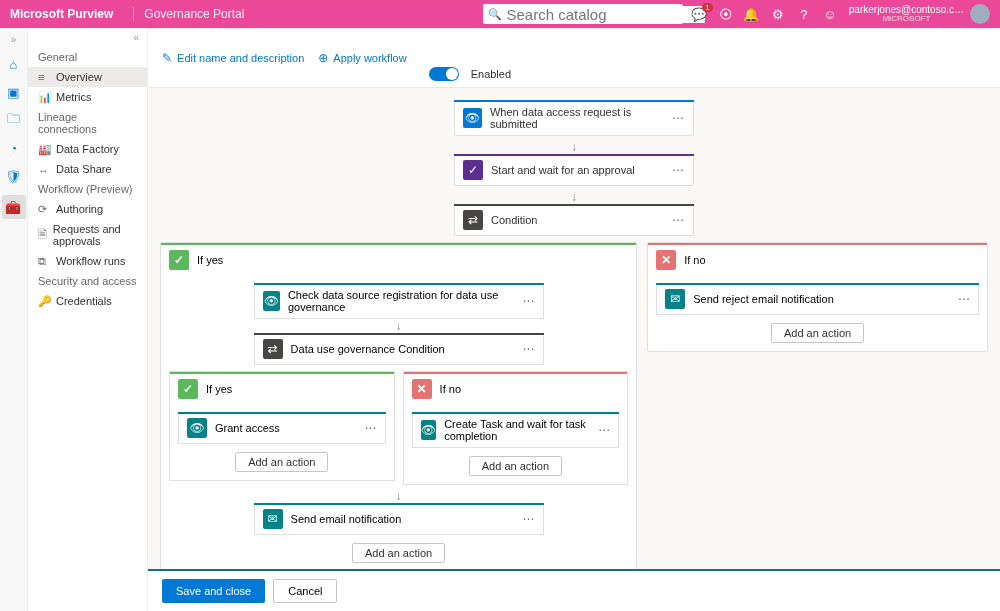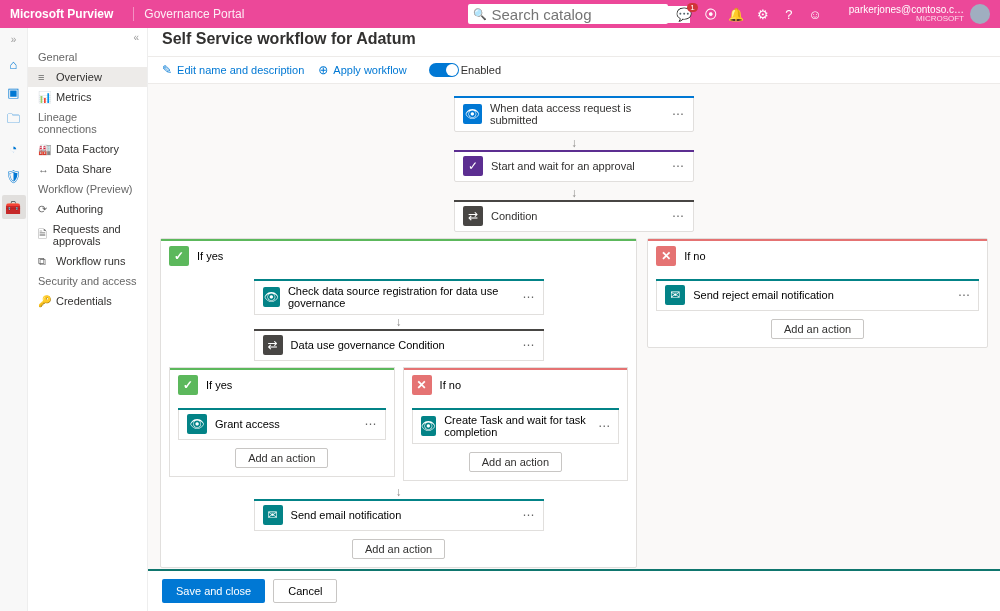--- a/index.html
+++ b/index.html
@@ -6,42 +6,42 @@
 html, body { width: 1000px; height: 611px; overflow: hidden; }
 .top-bar { height: 28px; background: #ec4899; color: #fff; display: flex; align-items: center; padding: 0 10px; font-size: 12px; }
 .top-bar .brand { font-weight: 600; margin-right: 10px; }
 .top-bar .divider-v { width: 1px; height: 14px; background: rgba(255,255,255,0.4); margin: 0 10px; }
 .top-bar .portal { opacity: 0.9; }
 .top-bar .search-wrap { margin-left: auto; display: flex; align-items: center; background: #fff; height: 20px; width: 200px; border-radius: 2px; padding: 0 6px; color: #555; }
 .top-bar .search-wrap input { border: none; outline: none; font-size: 15px; flex: 1; color: #555; }
 .top-bar .icons { display: flex; align-items: center; margin-left: 10px; gap: 12px; }
 .top-bar .icon { width: 14px; height: 14px; display: inline-flex; align-items: center; justify-content: center; cursor: pointer; font-size: 13px; position: relative; }
 .top-bar .badge { position: absolute; top: -4px; right: -6px; background: #d13438; font-size: 8px; border-radius: 6px; padding: 0 3px; }
-.top-bar .user { margin-left: 27px; font-size: 10px; text-align: right; line-height: 1.1; }
+.top-bar .user { margin-left: 12px; font-size: 10px; text-align: center; line-height: 1.1; }
 .top-bar .avatar { width: 20px; height: 20px; border-radius: 50%; background: #a0aec0; margin-left: 6px; }
 .body { display: flex; height: calc(611px - 28px); }
 .rail { width: 28px; background: #f8f8f8; border-right: 1px solid #eee; display: flex; flex-direction: column; align-items: center; padding-top: 6px; gap: 10px; }
 .rail .rail-icon { width: 18px; height: 18px; cursor: pointer; display:flex; align-items:center; justify-content:center; font-size:13px; }
 .rail .rail-icon.blue { color: #0078d4; }
 .rail .rail-icon.active { background: #e1dfdd; border-radius:2px; width:24px; height:24px; }
 .rail .chev { color: #999; font-size: 10px; cursor: pointer; }
 .sidebar { width: 120px; border-right: 1px solid #eee; font-size: 11px; color: #323130; overflow-y:auto; }
 .sidebar .chev-left { text-align: right; padding: 4px 8px; color: #999; font-size:10px; cursor:pointer; }
 .sidebar .section-head { padding: 4px 10px; font-weight: 400; color: #666; font-size:11px; }
 .sidebar .item { display: flex; align-items: center; padding: 4px 10px; gap: 6px; cursor: pointer; }
 .sidebar .item.active { background: #edebe9; }
 .sidebar .item .mini-icon { width: 12px; height: 12px; font-size:11px; color:#666; display:inline-flex; align-items:center; }
 .main { flex: 1; display: flex; flex-direction: column; overflow: hidden; }
 .crumbs { padding: 6px 14px 2px; font-size: 11px; color: #0078d4; }
 .crumbs .sep { color: #999; margin: 0 4px; }
 .title { padding: 2px 14px 8px; font-size: 16px; font-weight: 600; color: #323130; }
 .toolbar { display: flex; align-items: center; padding: 6px 14px; border-top: 1px solid #edebe9; border-bottom: 1px solid #edebe9; gap: 14px; font-size: 11px; color: #323130; }
 .toolbar .tool { display: flex; align-items: center; gap: 5px; cursor: pointer; color:#0078d4; }
 .toolbar .tool .glyph { font-size:12px; }
-.toolbar .toggle { margin-left: 8px; display: flex; align-items: center; gap: 2px; }
+.toolbar .toggle { margin-left: 8px; display: flex; align-items: center; gap: 12px; margin-top: 32px; }
 .toggle-switch { width: 30px; height: 14px; border-radius: 7px; background: #0078d4; position: relative; cursor:pointer; }
 .toggle-switch::after { content:""; position:absolute; right:1px; top:1px; width:12px; height:12px; border-radius:50%; background:#fff; }
 .canvas { flex: 1; background: #faf9f8; padding: 12px; overflow: auto; position: relative; }
 .card { background: #fff; border: 1px solid #e1dfdd; border-radius: 2px; width: 240px; margin: 0 auto 4px; display: flex; align-items: center; padding: 5px 8px; font-size: 11px; color: #323130; position: relative; }
 .card .top-stripe { position:absolute; top:-1px; left:-1px; right:-1px; height:2px; }
 .card .card-icon { width: 20px; height: 20px; border-radius: 2px; margin-right: 8px; display: flex; align-items: center; justify-content: center; color: #fff; font-size: 12px; }
 .card .dots { margin-left: auto; color: #666; cursor: pointer; letter-spacing: 1px; font-size:12px; }
 .stripe-blue { background: #0078d4; }
 .stripe-purple { background: #5c2e91; }
 .stripe-dark { background: #484644; }
@@ -140,21 +140,20 @@
         <span>Workflow runs</span>
       </div>
     <div class="section-head">Security and access</div>
     <div class="item">
         <span class="mini-icon">🔑</span>
         <span>Credentials</span>
       </div>
   </div>
 
   <div class="main">
-    <div class="title">Self Service workflow for Adatum</div>
     <div class="toolbar">
       <div class="tool">
           <span class="glyph">✎</span>
           <span>Edit name and description</span>
         </div>
       <div class="tool">
           <span class="glyph">⊕</span>
           <span>Apply workflow</span>
         </div>
       <div class="toggle">

